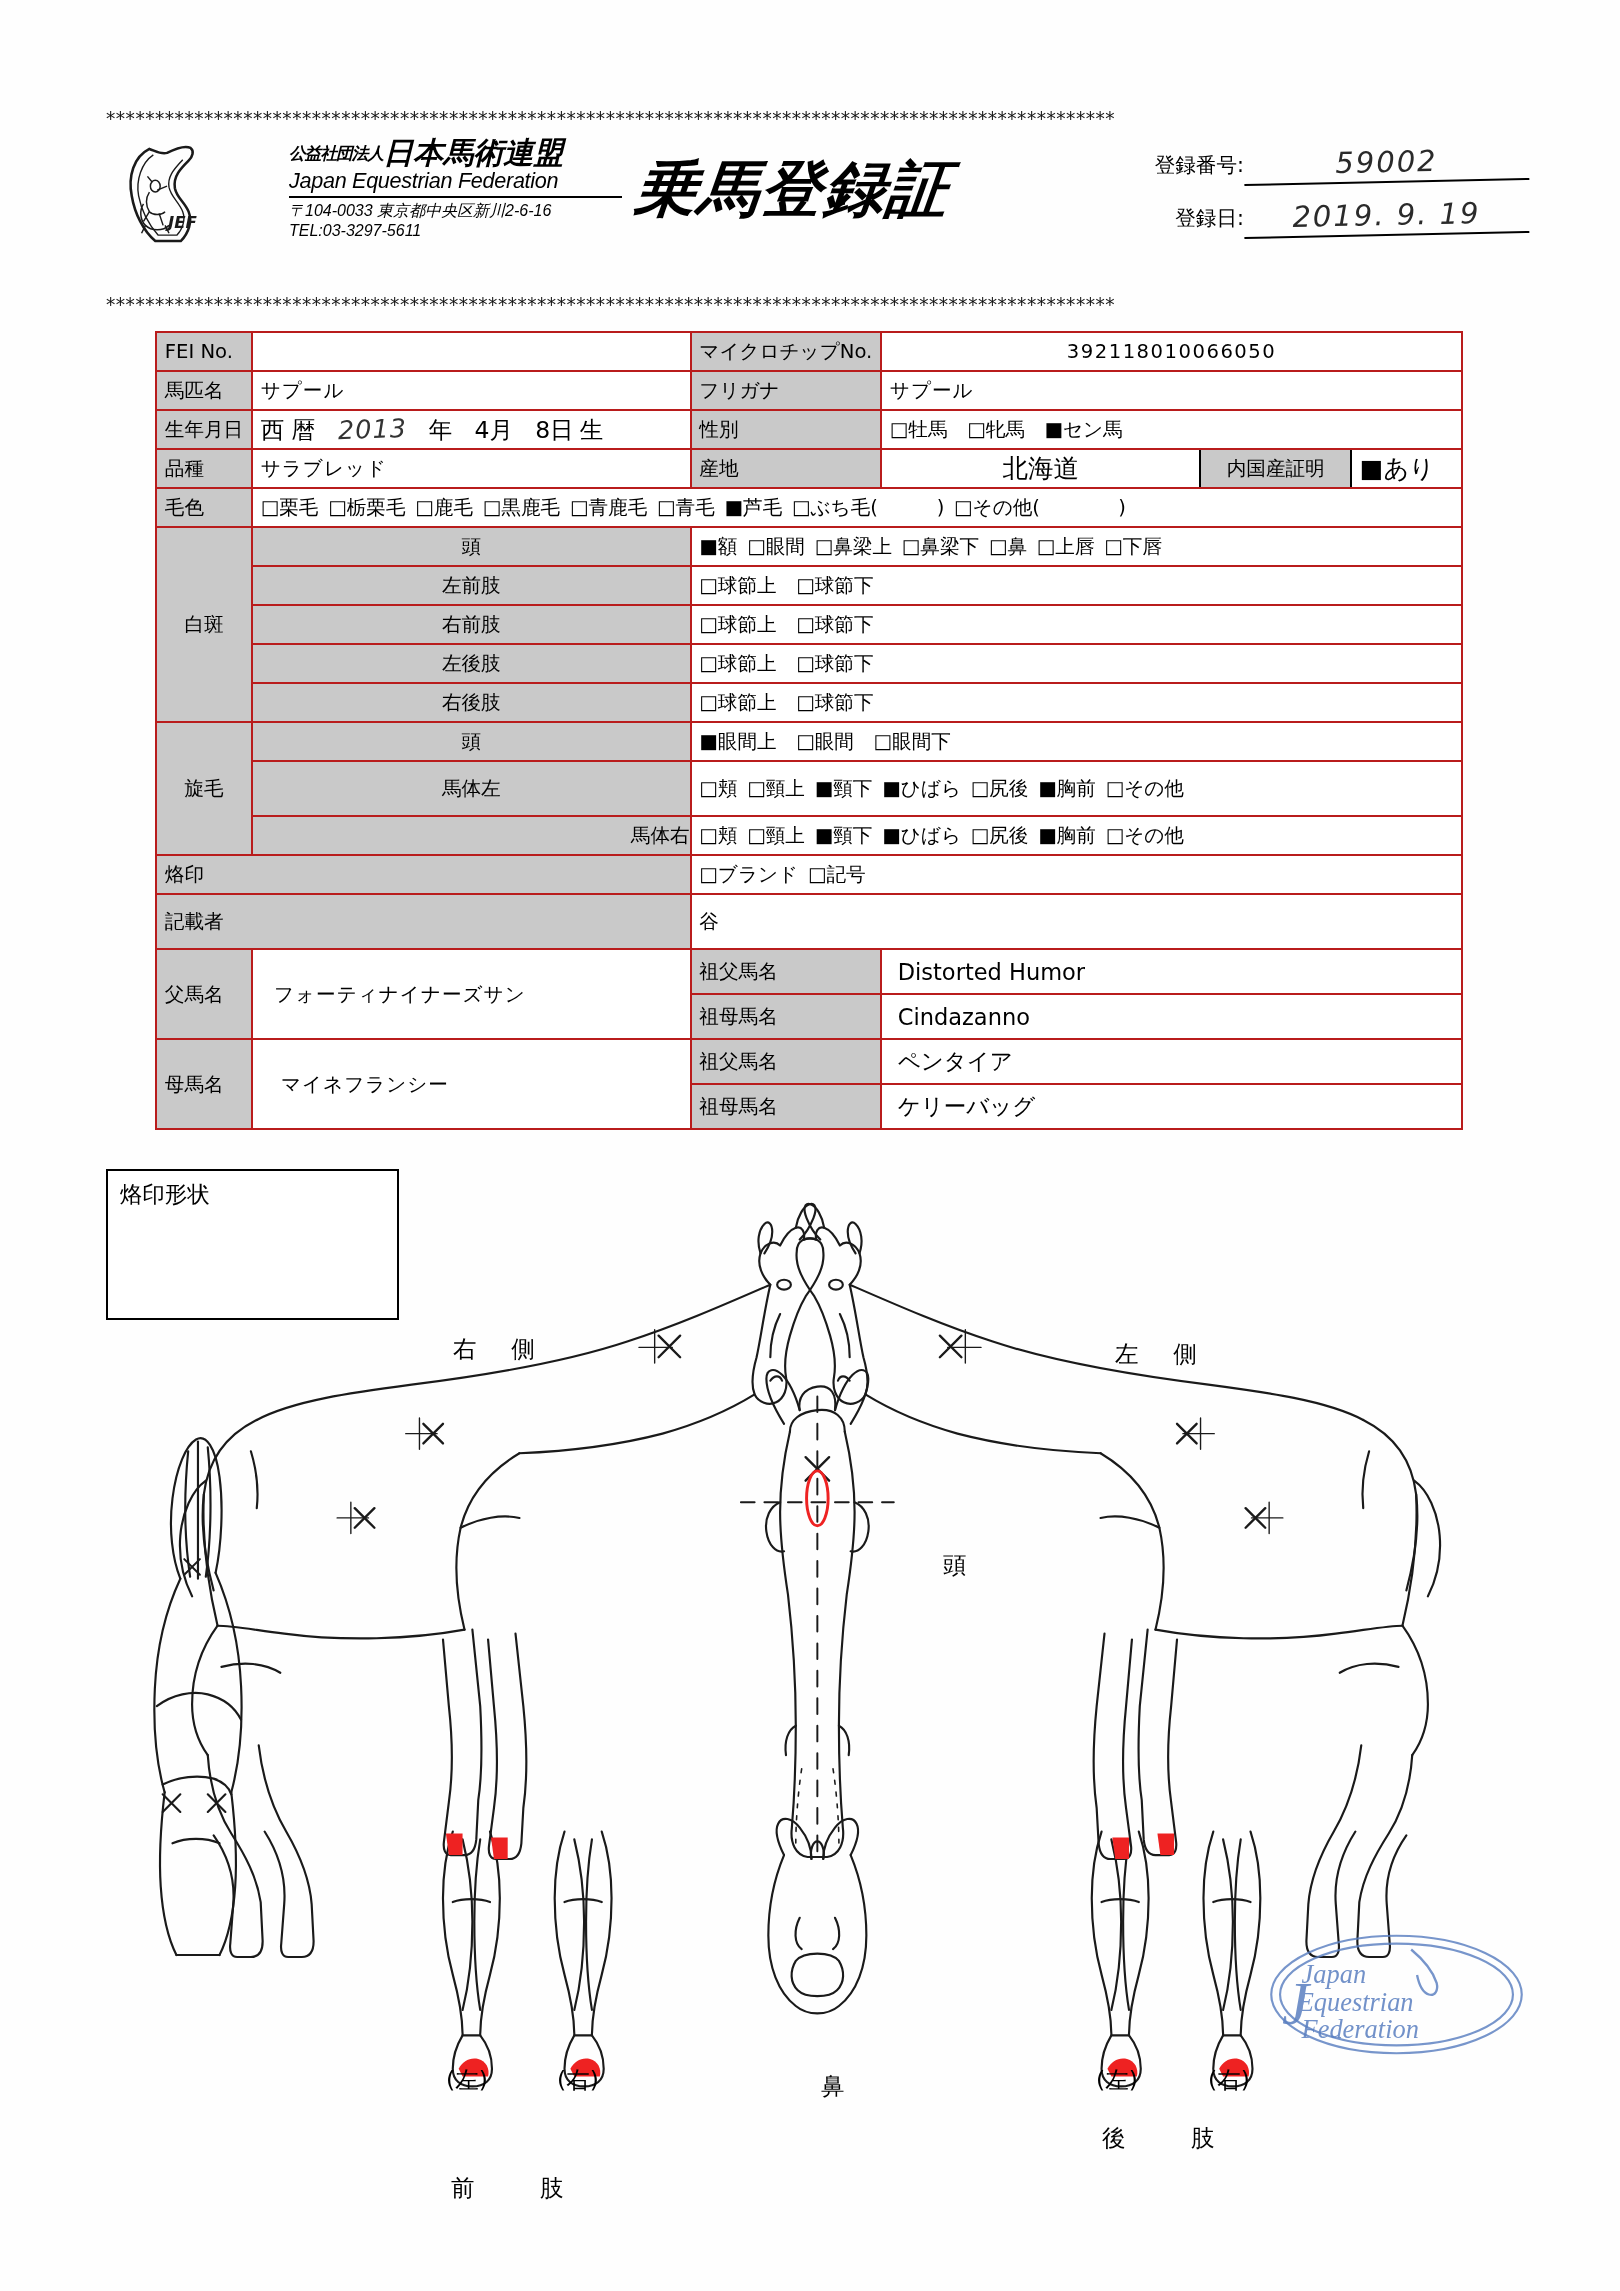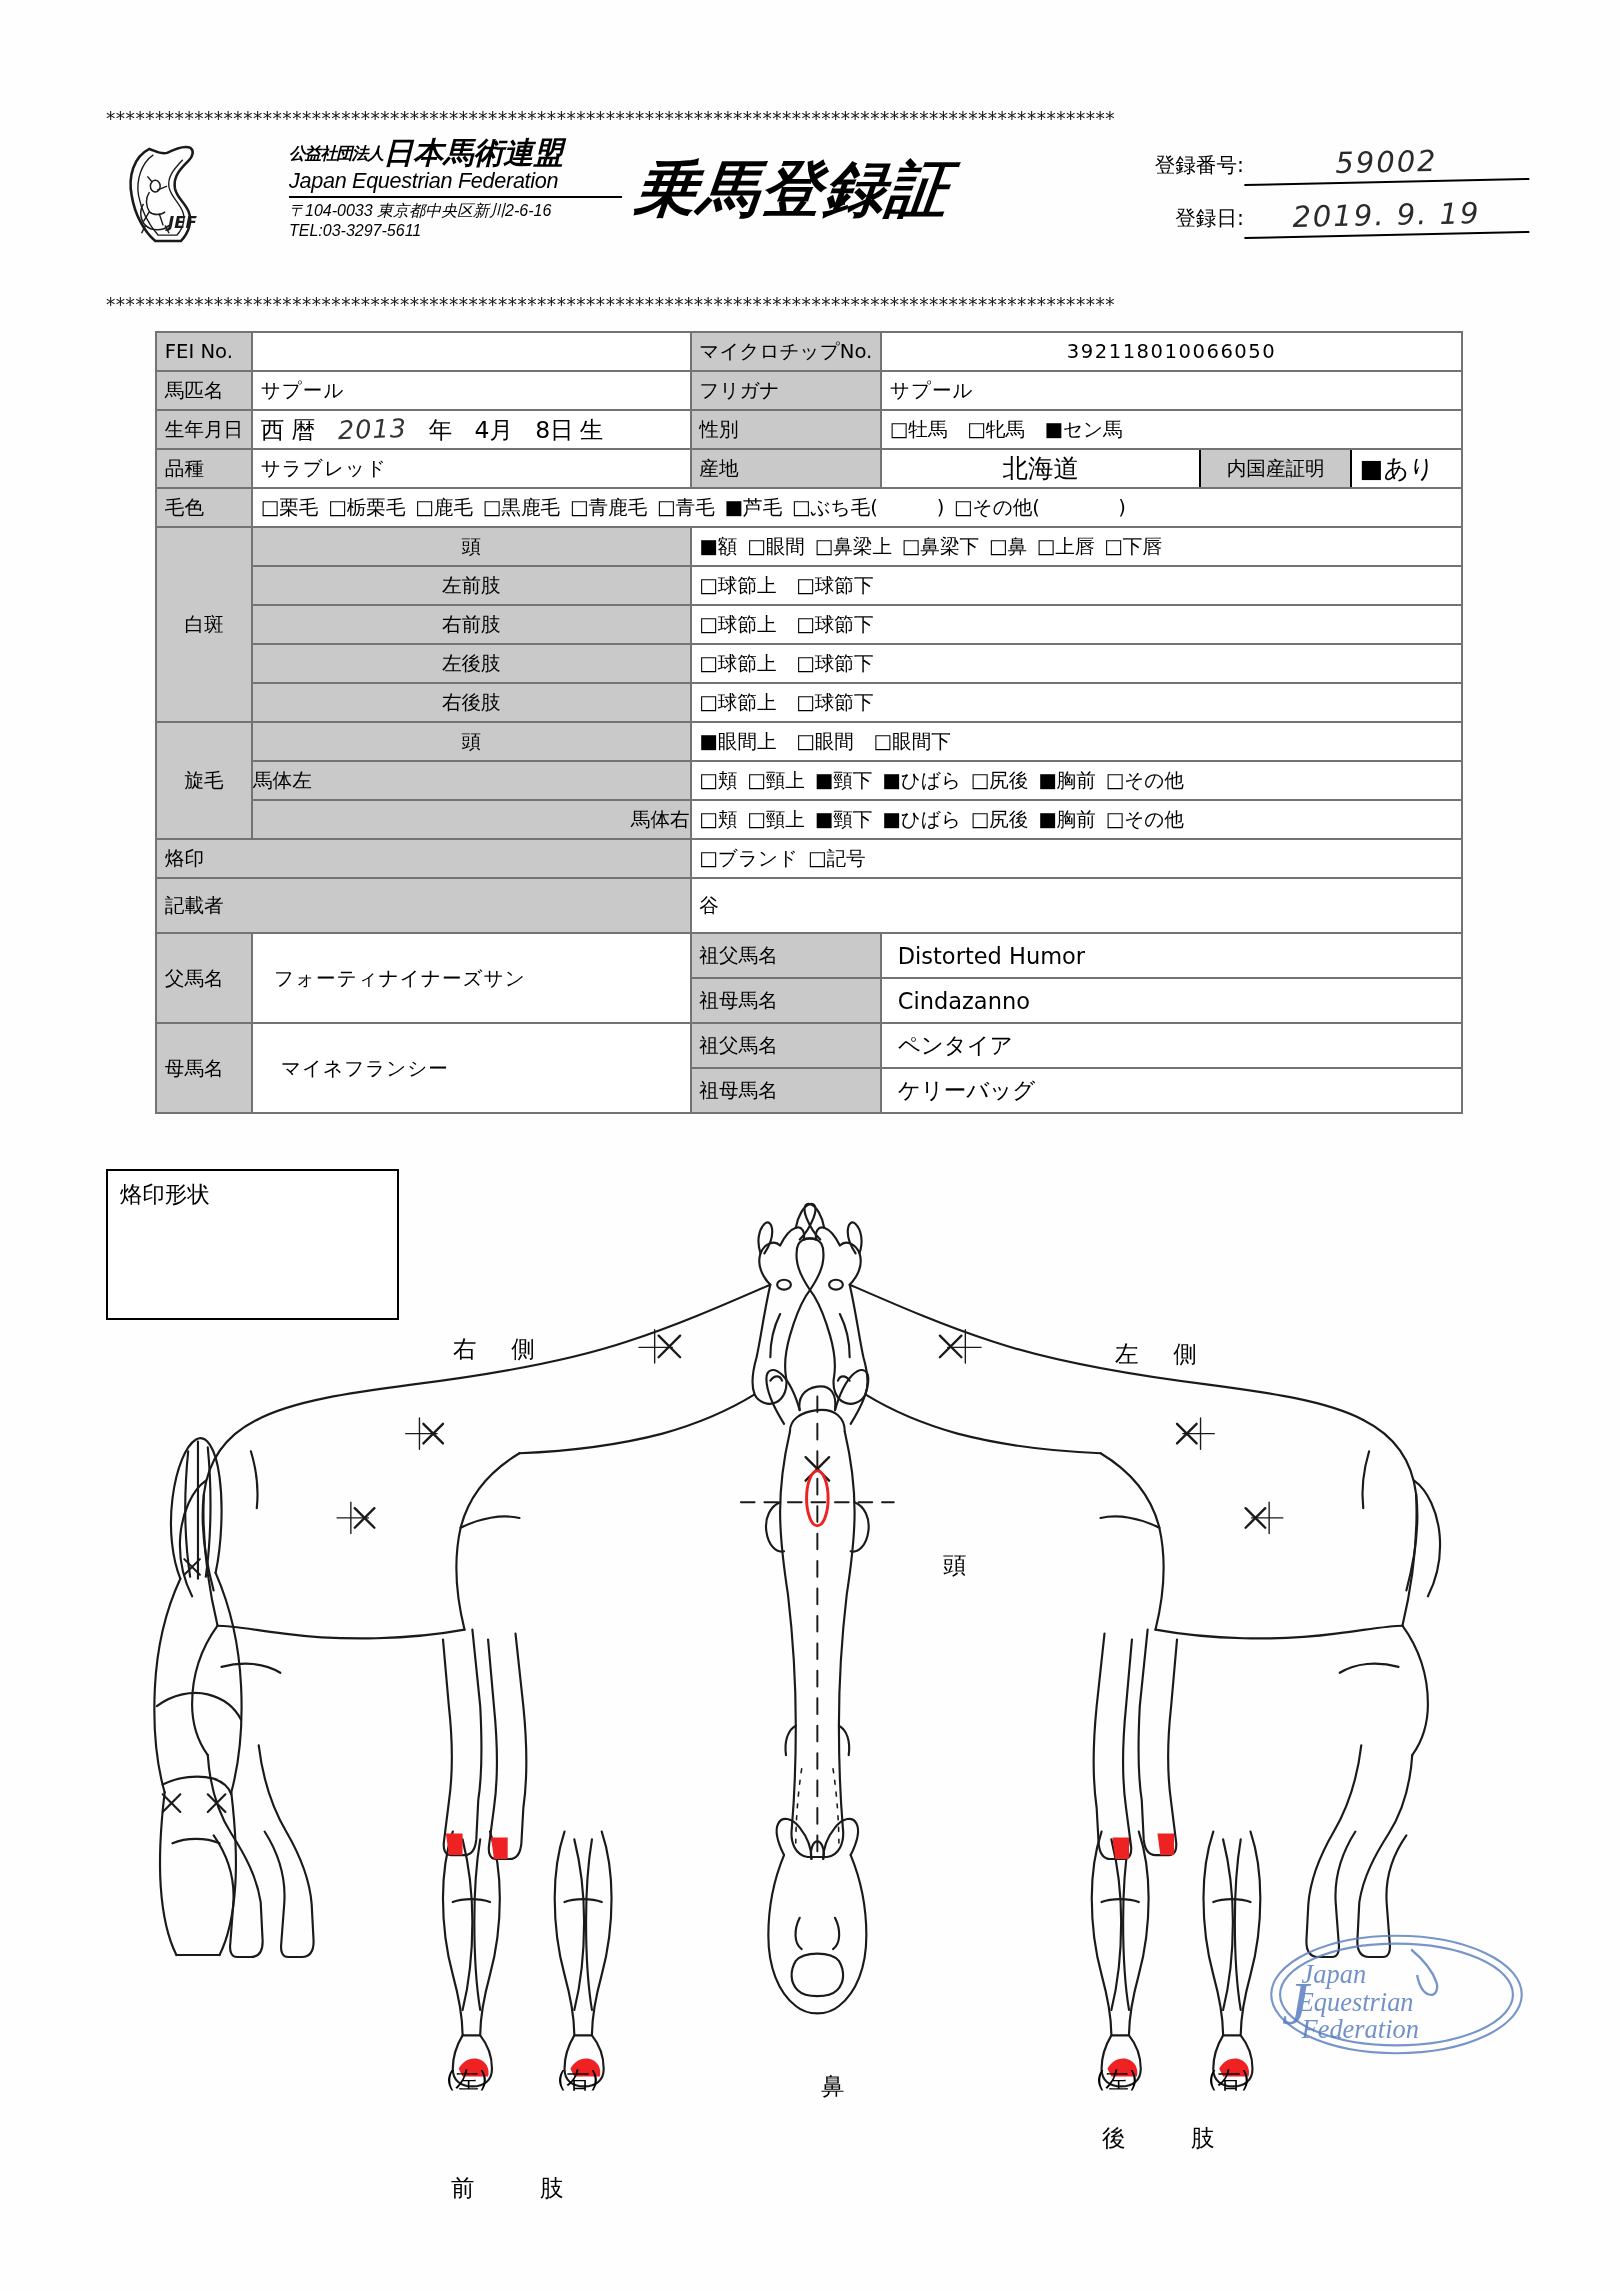--- a/index.html
+++ b/index.html
@@ -122,21 +122,21 @@
 
   
   table.main {
     position: absolute;
     left: 155px; top: 331px;
     width: 1308px;
     border-collapse: collapse;
     font-family: "DejaVu Sans", sans-serif;
   }
   table.main td {
-    border: 2px solid #737373;
+    border: 2px solid #b91c1c;
     padding: 0 7.8px;
     font-size: 19.6px;
     height: 37px;
     vertical-align: middle;
   }
   td.lbl {
     background: #c9c9c9;
     white-space: nowrap;
     font-size: 19.6px;
   }
@@ -338,21 +338,21 @@
       <td class="lbl" style="text-align:center;padding:0">右後肢</td>
       <td class="val cb" colspan="2">□球節上 □球節下</td>
     </tr>
 
     <tr>
       <td class="lbl" rowspan="3" style="vertical-align:middle;text-align:center">旋毛</td>
       <td class="lbl" style="text-align:center;padding:0">頭</td>
       <td class="val cb" colspan="2">■眼間上 □眼間 □眼間下</td>
     </tr>
     <tr>
-      <td class="lbl" style="padding:0">馬体左</td>
+      <td class="lbl" style="text-align:center;padding:8px">馬体左</td>
       <td class="val cb" colspan="2">□頬 □頸上 ■頸下 ■ひばら □尻後 ■胸前 □その他</td>
     </tr>
     <tr>
       <td class="lbl" style="text-align:right;padding:0">馬体右</td>
       <td class="val cb" colspan="2">□頬 □頸上 ■頸下 ■ひばら □尻後 ■胸前 □その他</td>
     </tr>
 
     <tr>
       <td class="lbl" colspan="2">烙印</td>
       <td class="val cb" colspan="2">□ブランド □記号</td>

